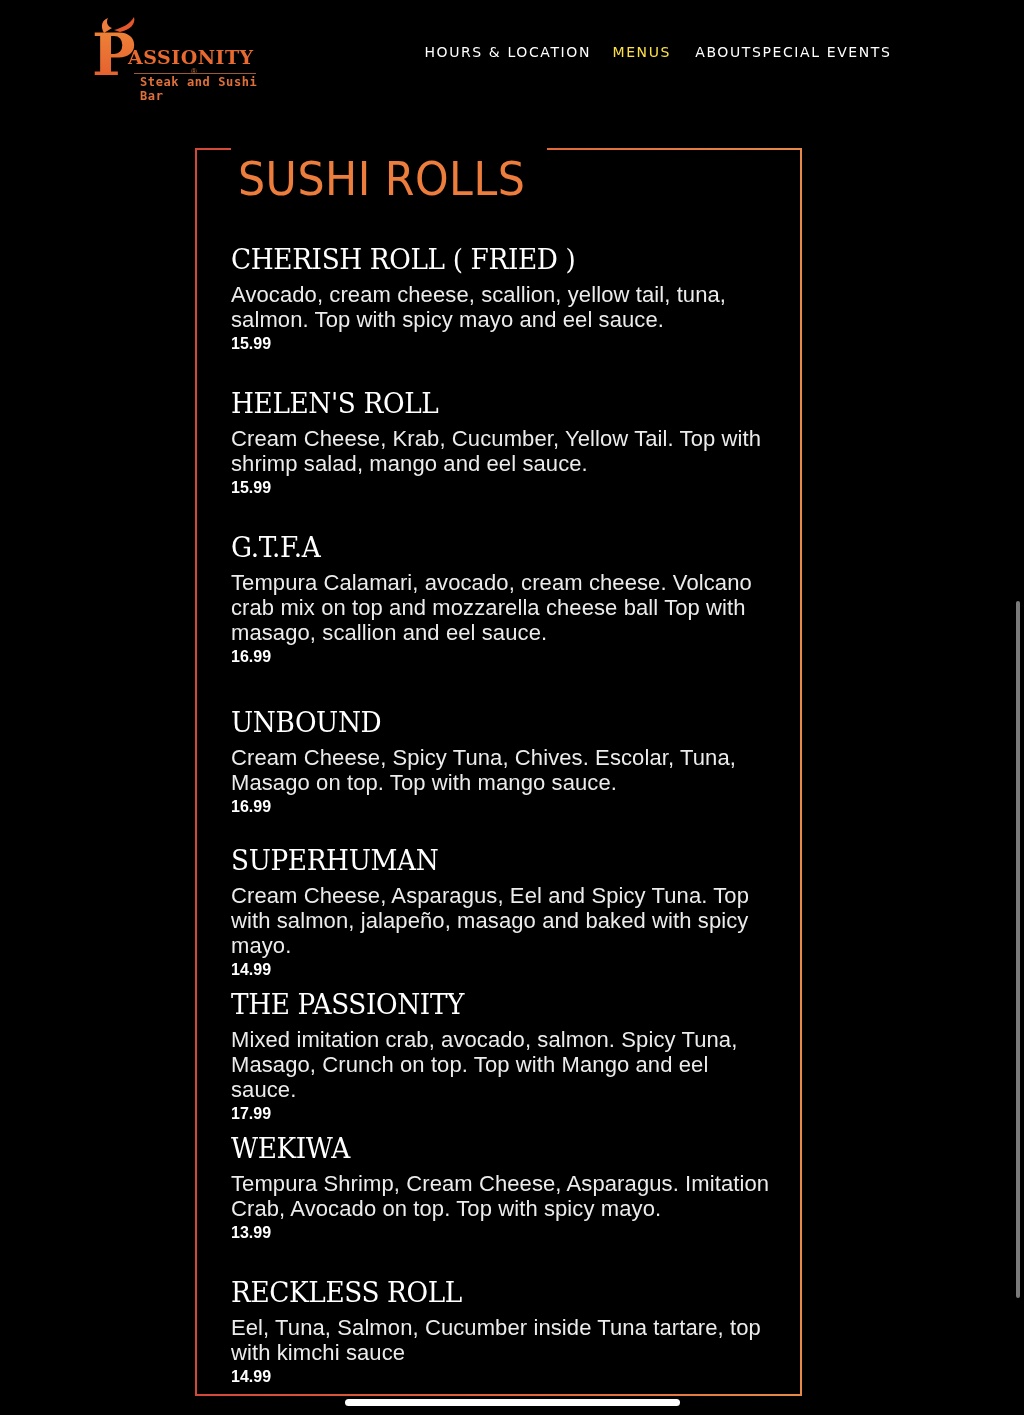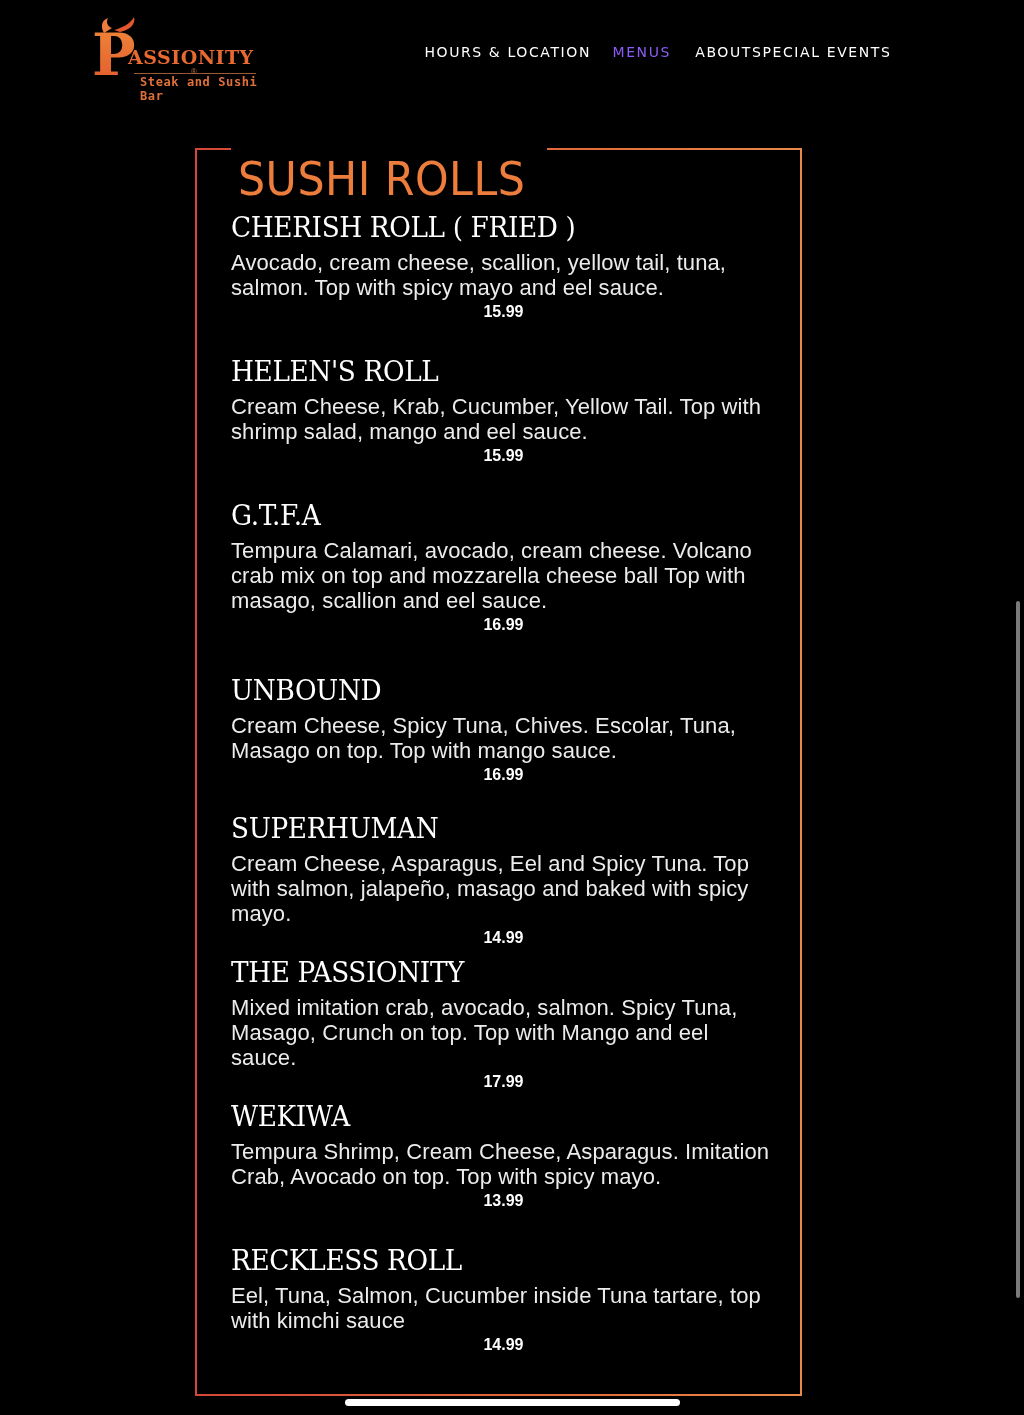--- a/index.html
+++ b/index.html
@@ -88,21 +88,21 @@
       font-size: 14px;
       letter-spacing: 1.6px;
     }
     .nav a {
       color: #fff;
       text-decoration: none;
       display: inline-block;
       white-space: nowrap;
       text-align: right;
     }
-    .nav a.active { color: #8b5cf6; }
+    .nav a.active { color: #fde047; }
     .nav .n1 { width: 194px; }
     .nav .n2 { width: 80px; }
     .nav .n3 { width: 81px; }
     .nav .n4 { }
 
     
     .frame {
       position: absolute;
       left: 195px;
       top: 148px;
@@ -136,20 +136,21 @@
     .items {
       position: absolute;
       left: 231px;
       top: 208px;
       width: 545px;
     }
     .item {
       position: absolute;
       left: 0;
       width: 545px;
+      margin-top: 32px;
     }
     .item-name {
       font-family: "DejaVu Serif", serif;
       font-size: 28px;
       line-height: 40px;
       color: #fff;
       letter-spacing: -0.4px;
       margin: 0;
       font-weight: normal;
       transform: scaleX(0.94);
@@ -164,21 +165,20 @@
       margin: 2px 0 0 0;
       letter-spacing: 0.1px;
     }
     .item-price {
       font-family: "Liberation Sans", sans-serif;
       font-weight: bold;
       font-size: 16px;
       line-height: 24px;
       color: #fff;
       margin: 0;
-      text-align: center;
     }
 
     
     .scrollbar-thumb {
       position: absolute;
       left: 1016px;
       top: 601px;
       width: 4px;
       height: 697px;
       border-radius: 2px;

